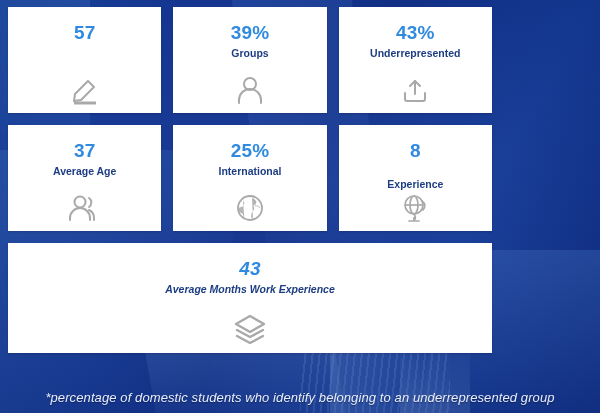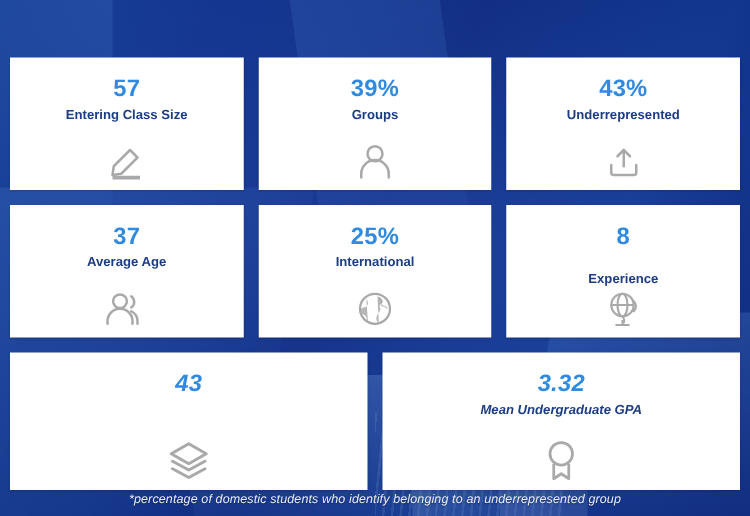--- a/index.html
+++ b/index.html
@@ -86,22 +86,21 @@
     position: absolute;
     inset: 0;
     background: radial-gradient(ellipse at 52% 45%, rgba(255,255,255,0.05) 0%, rgba(8,30,100,0.35) 95%);
   }
 
   
   .grid {
     position: absolute;
     left: 8px;
     top: 7px;
-    width: 584px;
-    margin-top: 39px;
+    width: 484px;
   }
 
   .row {
     display: flex;
     gap: 12px;
     margin-bottom: 12px;
   }
 
   .card {
     background: #ffffff;
@@ -147,21 +146,21 @@
   .stat-icon svg { display: block; }
 
   
   .footnote {
     position: absolute;
     left: 0;
     right: 0;
     bottom: 8px;
     text-align: center;
     color: #e9eefc;
-    font-size: 10px;
+    font-size: 13px;
     font-style: italic;
     letter-spacing: 0.1px;
     text-shadow: 0 1px 1px rgba(0,0,0,0.35);
   }
 </style>
 </head>
 <body>
 
 <div id="stage">
 
@@ -175,21 +174,20 @@
   <div class="bg-shape bg-s5"></div>
   <div class="bg-stripes"></div>
   <div class="bg-vignette"></div>
 
   <div class="grid">
 
     <div class="row row-1">
 
       <div class="card w-third">
         <div class="stat-value">57</div>
-        <div class="stat-label">Entering Class Size</div>
         <div class="stat-icon">
           <svg width="34" height="30" viewBox="0 0 34 30" fill="none" stroke="currentColor" stroke-width="2">
             <path d="M7 19 L20 6 L26 12 L13 25 L6 26 Z" stroke-linejoin="round"></path>
             <line x1="6" y1="28" x2="28" y2="28" stroke-width="3" stroke-linecap="butt"></line>
           </svg>
         </div>
       </div>
 
       <div class="card w-third">
         <div class="stat-value">39%</div>
@@ -264,39 +262,30 @@
           </svg>
         </div>
       </div>
 
     </div>
 
     <div class="row row-3">
 
       <div class="card w-half">
         <div class="stat-value">43</div>
+        <div class="stat-label">Average Months Work Experience</div>
         <div class="stat-icon">
           <svg width="34" height="32" viewBox="0 0 34 32" fill="none" stroke="currentColor" stroke-width="2.4">
             <path d="M17 3 L31 11 L17 19 L3 11 Z" stroke-linejoin="round"></path>
             <path d="M4 17 L17 24 L30 17" stroke-linecap="round" stroke-linejoin="round"></path>
             <path d="M4 23 L17 30 L30 23" stroke-linecap="round" stroke-linejoin="round"></path>
           </svg>
         </div>
       </div>
 
-      <div class="card w-half">
-        <div class="stat-value">3.32</div>
-        <div class="stat-label">Mean Undergraduate GPA</div>
-        <div class="stat-icon">
-          <svg width="28" height="32" viewBox="0 0 28 32" fill="none" stroke="currentColor" stroke-width="2.2">
-            <circle cx="14" cy="11" r="9"></circle>
-            <path d="M8 19 L8 31 L14 27 L20 31 L20 19" stroke-linejoin="round"></path>
-          </svg>
-        </div>
-      </div>
 
     </div>
 
   </div>
 
   <div class="footnote">*percentage of domestic students who identify belonging to an underrepresented group</div>
 
 </div>
 
 </body></html>

